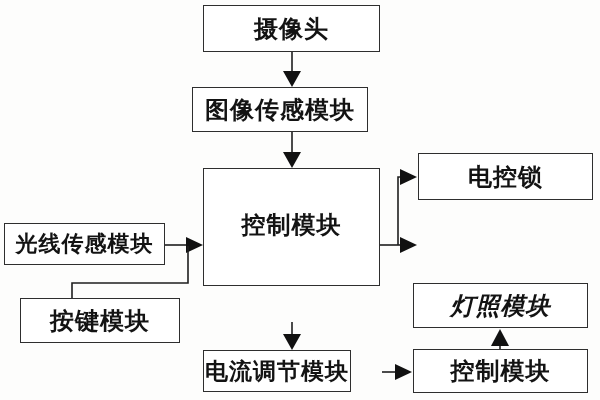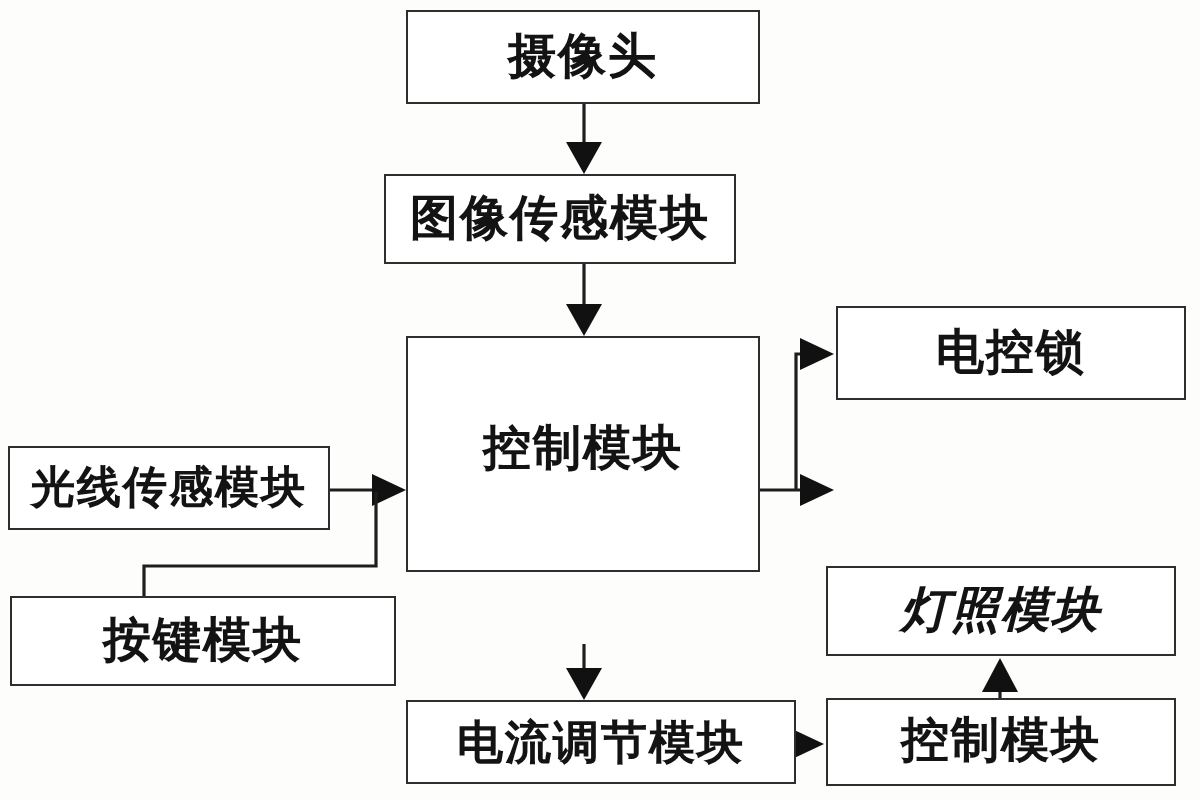--- a/index.html
+++ b/index.html
@@ -21,26 +21,26 @@
     display:flex;align-items:center;justify-content:center;
     color:var(--text);font-size:24px;font-weight:600;
     letter-spacing:1px;white-space:nowrap;
   }
   .node span{display:block;line-height:1;}
   
   .n-camera{left:203px;top:5px;width:177px;height:47px;justify-content:center;}
   .n-image-sensor{left:192px;top:87px;width:176px;height:45px;}
   .n-control{left:203px;top:168px;width:177px;height:118px;font-family:Liberation Mono, monospace;}
   .n-light-sensor{left:4px;top:223px;width:161px;height:42px;font-size:22px;}
-  .n-button{left:5px;top:298px;width:193px;height:45px;}
+  .n-button{left:20px;top:298px;width:160px;height:45px;}
   .n-electric-lock{left:418px;top:153px;width:175px;height:47px;}
   .n-wireless{left:418px;top:222px;width:175px;height:46px;font-size:23px;}
   .n-lighting{left:413px;top:283px;width:175px;height:45px;font-style:italic;}
   .n-power{left:413px;top:349px;width:175px;height:44px;}
-  .n-current{left:203px;top:350px;width:195px;height:42px;font-size:23px;}
+  .n-current{left:203px;top:350px;width:148px;height:42px;font-size:23px;}
 </style>
 </head>
 <body>
 
 <div class="stage">
 
   <svg class="wires" viewBox="0 0 600 400" aria-hidden="true">
 
     <g>
       <path class="wire" d="M292,52 V72"></path>

